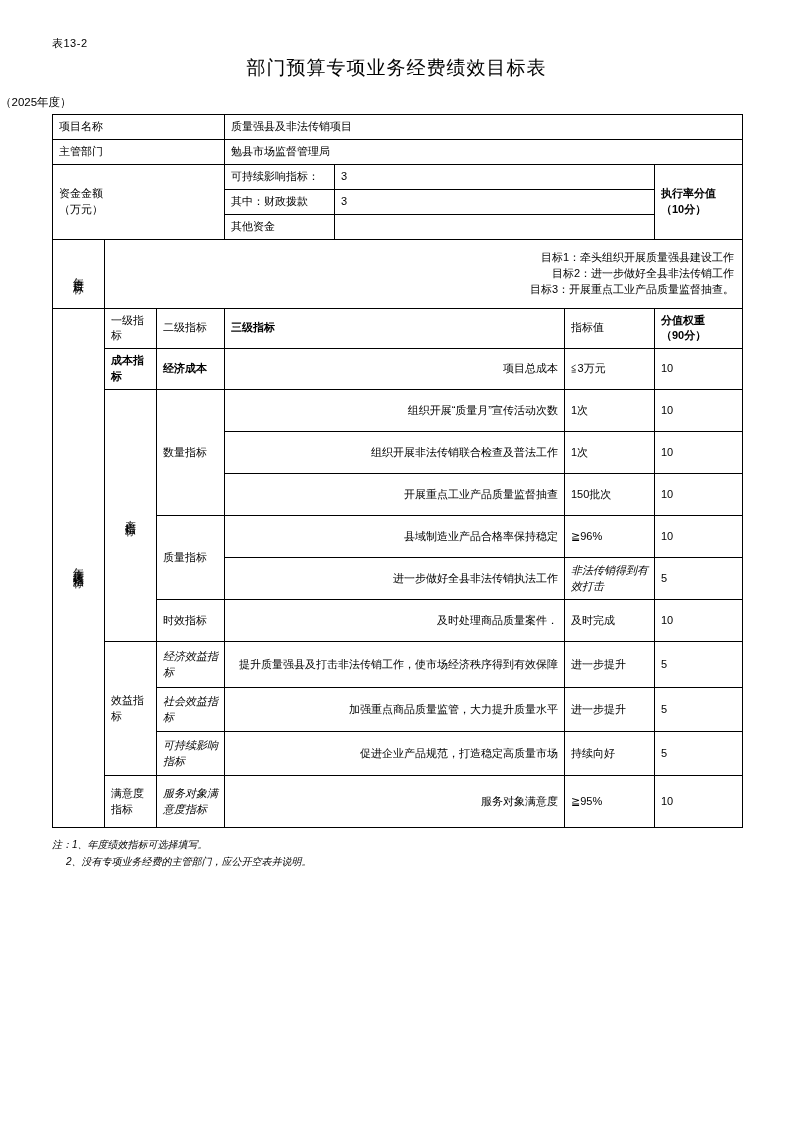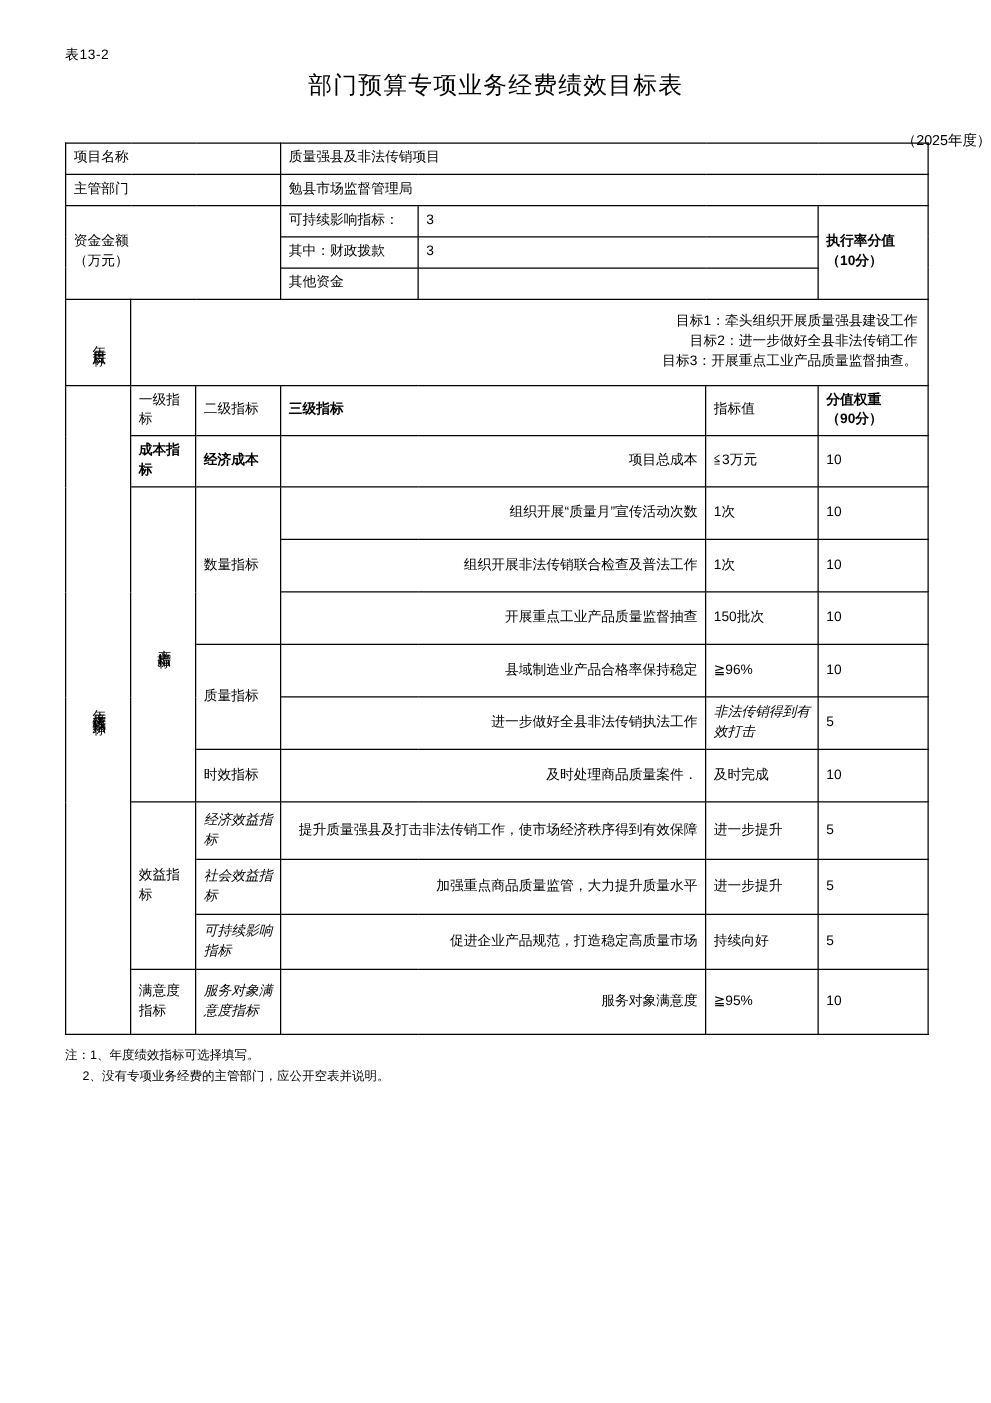--- a/index.html
+++ b/index.html
@@ -33,24 +33,24 @@
     top: 55px;
     left: 0;
     width: 793px;
     text-align: center;
     font-size: 19px;
     font-weight: normal;
     letter-spacing: 1px;
   }
   .doc-subtitle {
     position: absolute;
-    top: 105px;
+    top: 95px;
     left: 0;
     width: 793px;
-    text-align: right;
+    text-align: left;
     font-size: 11.5px;
   }
   table.main {
     position: absolute;
     left: 52px;
     top: 114px;
     width: 690px;
     border-collapse: collapse;
     table-layout: fixed;
   }
@@ -239,18 +239,18 @@
       <tr style="height:52px">
         <td class="c">满意度指标</td>
         <td class="c two-line">服务对象满意度指标</td>
         <td class="l" colspan="2">服务对象满意度</td>
         <td class="c">≧95%</td>
         <td class="c">10</td>
       </tr>
     </tbody>
   </table>
 
-  <div class="notes" id="notes-block" style="top: 836px;">
+  <div class="notes" id="notes-block" style="top: 836px; font-style: italic;">
     <div class="n1">注：1、年度绩效指标可选择填写。</div>
     <div class="n2">2、没有专项业务经费的主管部门，应公开空表并说明。</div>
   </div>
 
 </div>
 
 </body></html>

